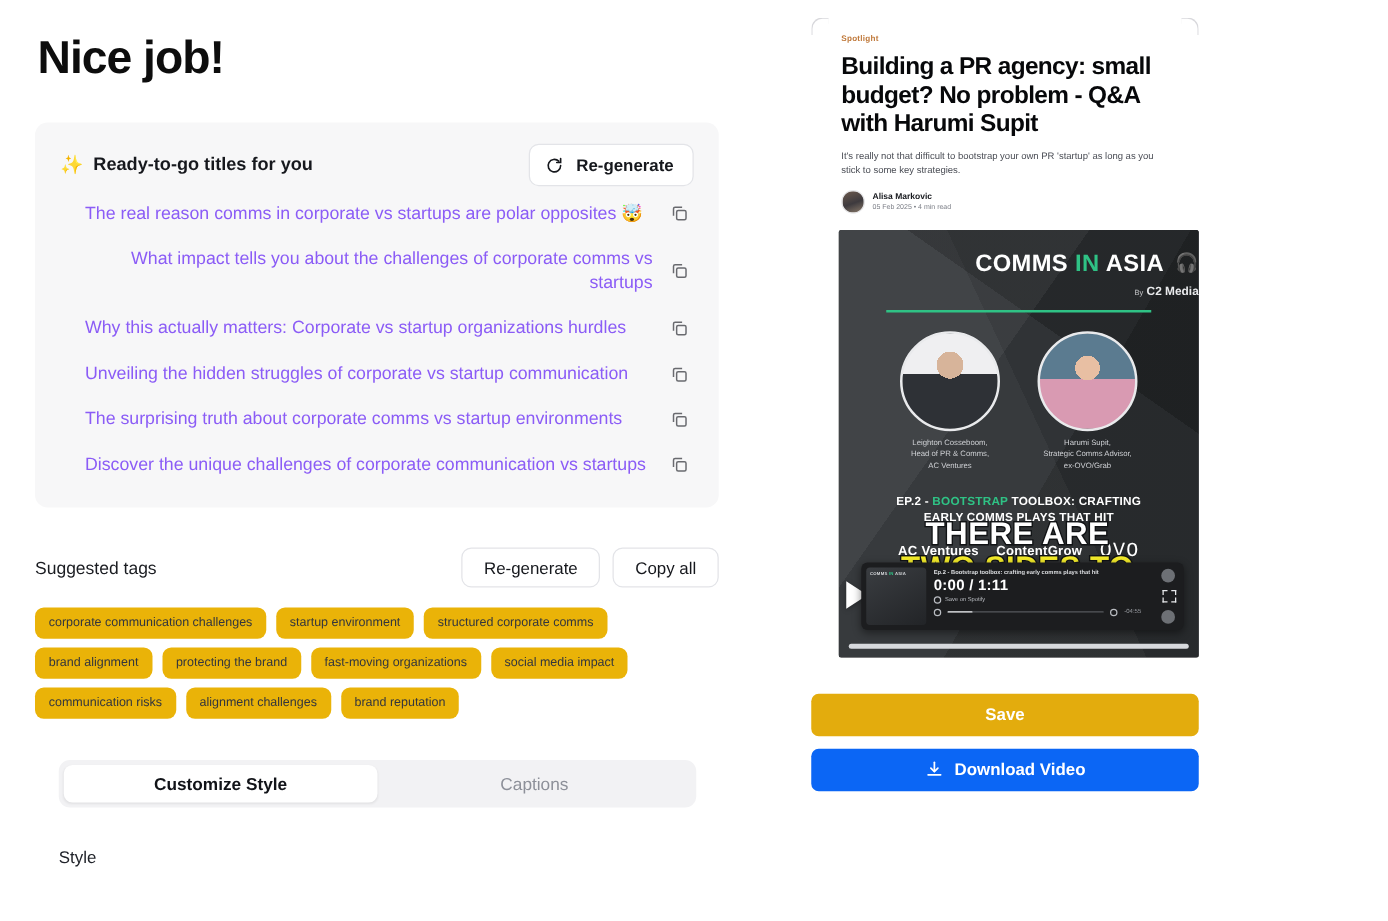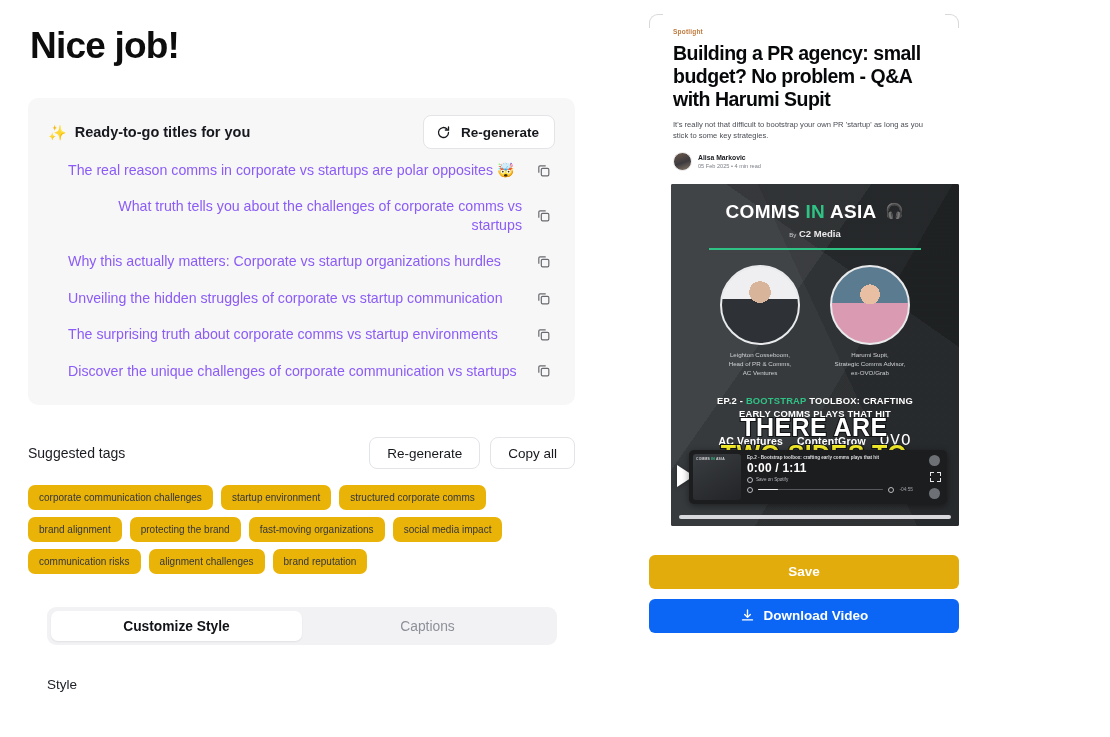--- a/index.html
+++ b/index.html
@@ -122,21 +122,21 @@
   }
   .poly-bg {
     position: absolute; inset: 0;
     background:
       linear-gradient(125deg, rgba(255,255,255,.05) 0 38%, transparent 38%),
       linear-gradient(215deg, rgba(0,0,0,.22) 0 30%, transparent 30%),
       linear-gradient(65deg, rgba(255,255,255,.035) 0 55%, transparent 55%),
       linear-gradient(300deg, rgba(0,0,0,.18) 0 42%, transparent 42%),
       #303336;
   }
-  .v-head { position: relative; text-align: center; padding-top: 17px; }
+  .v-head { position: relative; text-align: right; padding-top: 17px; }
   .v-title { font-size: 19px; font-weight: bold; color: #ffffff; letter-spacing: .3px; }
   .v-title .green { color: #2fc285; }
   .headphones { font-size: 15px; vertical-align: 2px; margin-left: 4px; }
   .v-by { margin-top: 5px; font-size: 9.5px; font-weight: bold; color: #e9eaec; }
   .v-by .tiny { font-size: 6px; font-weight: normal; opacity: .8; }
   .v-rule { width: 212px; height: 2px; background: #2fc285; margin: 9px auto 0; }
 
   .hosts { position: relative; display: flex; justify-content: center; gap: 30px; margin-top: 15px; }
   .host { width: 80px; text-align: center; }
   .host-photo { width: 80px; height: 80px; border-radius: 50%; border: 2px solid #e9eaec; overflow: hidden; position: relative; }
@@ -239,21 +239,21 @@
 
       <div>
         <div class="title-row">
           <span class="title-text"><span>The real reason comms in corporate vs startups are polar opposites</span> <span class="title-emoji">🤯</span></span>
           <svg class="icon-copy" viewBox="0 0 24 24" fill="none" stroke="#3a3c42" stroke-width="1.9">
             <rect x="8.5" y="8.5" width="12" height="12" rx="2"></rect>
               <path d="M15.5 4.5h-9a2 2 0 0 0-2 2v9"></path>
           </svg>
         </div>
         <div class="title-row">
-          <span class="title-text">What truth tells you about the challenges of corporate comms vs startups</span>
+          <span class="title-text">What impact tells you about the challenges of corporate comms vs startups</span>
           <svg class="icon-copy" viewBox="0 0 24 24" fill="none" stroke="#3a3c42" stroke-width="1.9">
             <rect x="8.5" y="8.5" width="12" height="12" rx="2"></rect>
               <path d="M15.5 4.5h-9a2 2 0 0 0-2 2v9"></path>
           </svg>
         </div>
         <div class="title-row">
           <span class="title-text">Why this actually matters: Corporate vs startup organizations hurdles</span>
           <svg class="icon-copy" viewBox="0 0 24 24" fill="none" stroke="#3a3c42" stroke-width="1.9">
             <rect x="8.5" y="8.5" width="12" height="12" rx="2"></rect>
               <path d="M15.5 4.5h-9a2 2 0 0 0-2 2v9"></path>

